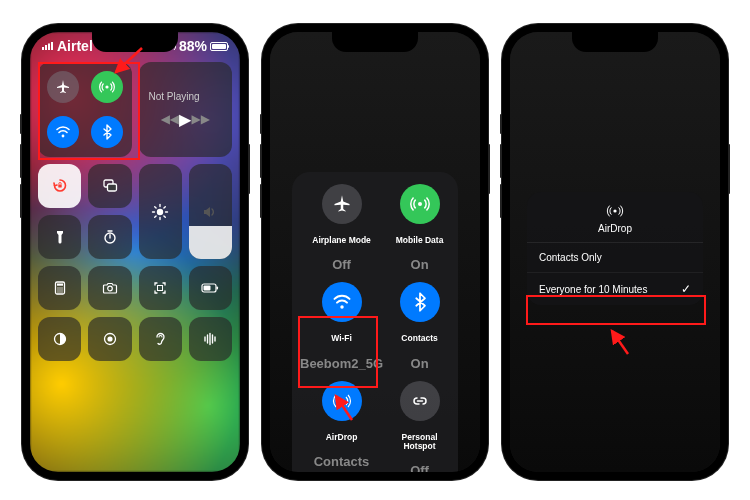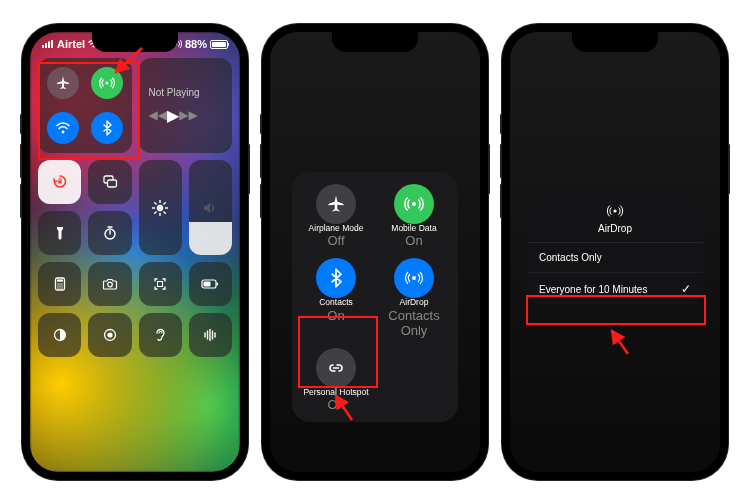--- a/index.html
+++ b/index.html
@@ -53,21 +53,21 @@
     filter: blur(1px);
   }
   .statusbar {
     position: relative;
     z-index: 5;
     display: flex;
     justify-content: space-between;
     align-items: center;
     padding: 6px 12px 0;
     color: #fff;
-    font-size: 11px;
+    font-size: 14px;
     font-weight: 600;
   }
   .status-left, .status-right { display: flex; gap: 3px; align-items: center; }
   .battery {
     width: 18px; height: 9px;
     border: 1px solid #fff; border-radius: 2px;
     position: relative;
     display: inline-block;
   }
   .battery::after {
@@ -110,21 +110,21 @@
     border-radius: 50%;
     display: flex; align-items: center; justify-content: center;
     width: 32px; height: 32px;
     justify-self: center; align-self: center;
   }
   .ci.gray { background: rgba(120,120,128,0.5); }
   .ci.green { background: #34c759; }
   .ci.blue { background: #007aff; }
   .media-tile {
     flex-direction: column;
-    align-items: flex-start;
+    align-items: center;
     padding: 20px 10px;
     gap: 8px;
   }
   .media-title { font-size: 10px; color: #ccc; align-self: flex-start;}
   .media-ctrls { display: flex; justify-content: space-around; align-items: center; color: #fff; }
   .media-ctrls .play { font-size: 16px; }
   .media-ctrls .skip { color: #888; font-size: 12px; }
   .focus-tile { justify-content: flex-start; padding: 0 10px; gap: 8px; }
   .vol-tile { position: relative; overflow: hidden; }
   .vol-fill { position: absolute; left:0; right:0; bottom:0; height: 35%; background: rgba(255,255,255,0.85); }
@@ -139,21 +139,21 @@
     top: 140px; left: 50%; transform: translateX(-50%);
     width: 166px;
     background: rgba(28,28,30,0.92);
     border-radius: 18px;
     padding: 12px 8px 10px;
     display: grid;
     grid-template-columns: 1fr 1fr;
     gap: 10px 6px;
     z-index: 5;
   }
-  .exp-item { display: flex; flex-direction: column; align-items: center; gap: 0; }
+  .exp-item { display: flex; flex-direction: column; align-items: center; gap: 12px; font-weight: bold; }
   .exp-circle {
     width: 40px; height: 40px; border-radius: 50%;
     display: flex; align-items: center; justify-content: center;
   }
   .exp-circle.gray { background: rgba(120,120,128,0.4); }
   .exp-circle.green { background: #34c759; }
   .exp-circle.blue { background: #007aff; }
   .exp-label { color: #fff; font-size: 8.5px; text-align: center; line-height: 1.1; }
   .exp-sub { color: #888; font-size: 13px; text-align: center; }
   
@@ -418,20 +418,30 @@
               <circle cx="8" cy="8" r="1.6" fill="#fff"></circle>
               <path d="M4.5 4.5 A5 5 0 0 0 4.5 11.5 M11.5 4.5 A5 5 0 0 1 11.5 11.5 M2.8 2.8 A7.3 7.3 0 0 0 2.8 13.2 M13.2 2.8 A7.3 7.3 0 0 1 13.2 13.2" stroke="#fff" stroke-width="1.2" fill="none"></path>
             </svg>
         </div>
         <span class="exp-label">Mobile Data</span>
         <span class="exp-sub">On</span>
       </div>
       <div class="exp-item">
         <div class="exp-circle blue">
           <svg width="20" height="20" viewBox="0 0 16 16">
+              <circle cx="8" cy="12" r="1.4" fill="#fff"></circle>
+              <path d="M4 8.5 A5.6 5.6 0 0 1 12 8.5 M2 5.5 A8.5 8.5 0 0 1 14 5.5" stroke="#fff" stroke-width="1.6" fill="none" stroke-linecap="round"></path>
+            </svg>
+        </div>
+        <span class="exp-label">Wi-Fi</span>
+        <span class="exp-sub">Beebom2_5G</span>
+      </div>
+      <div class="exp-item">
+        <div class="exp-circle blue">
+          <svg width="20" height="20" viewBox="0 0 16 16">
               <path d="M8 1 L8 15 L12 11 L5 5 M8 1 L12 5 L5 11" stroke="#fff" stroke-width="1.4" fill="none" stroke-linejoin="round" stroke-linecap="round"></path>
             </svg>
         </div>
         <span class="exp-label">Contacts</span>
         <span class="exp-sub">On</span>
       </div>
       <div class="exp-item">
         <div class="exp-circle blue">
           <svg width="20" height="20" viewBox="0 0 20 20">
               <circle cx="10" cy="10" r="2" fill="#fff"></circle>

